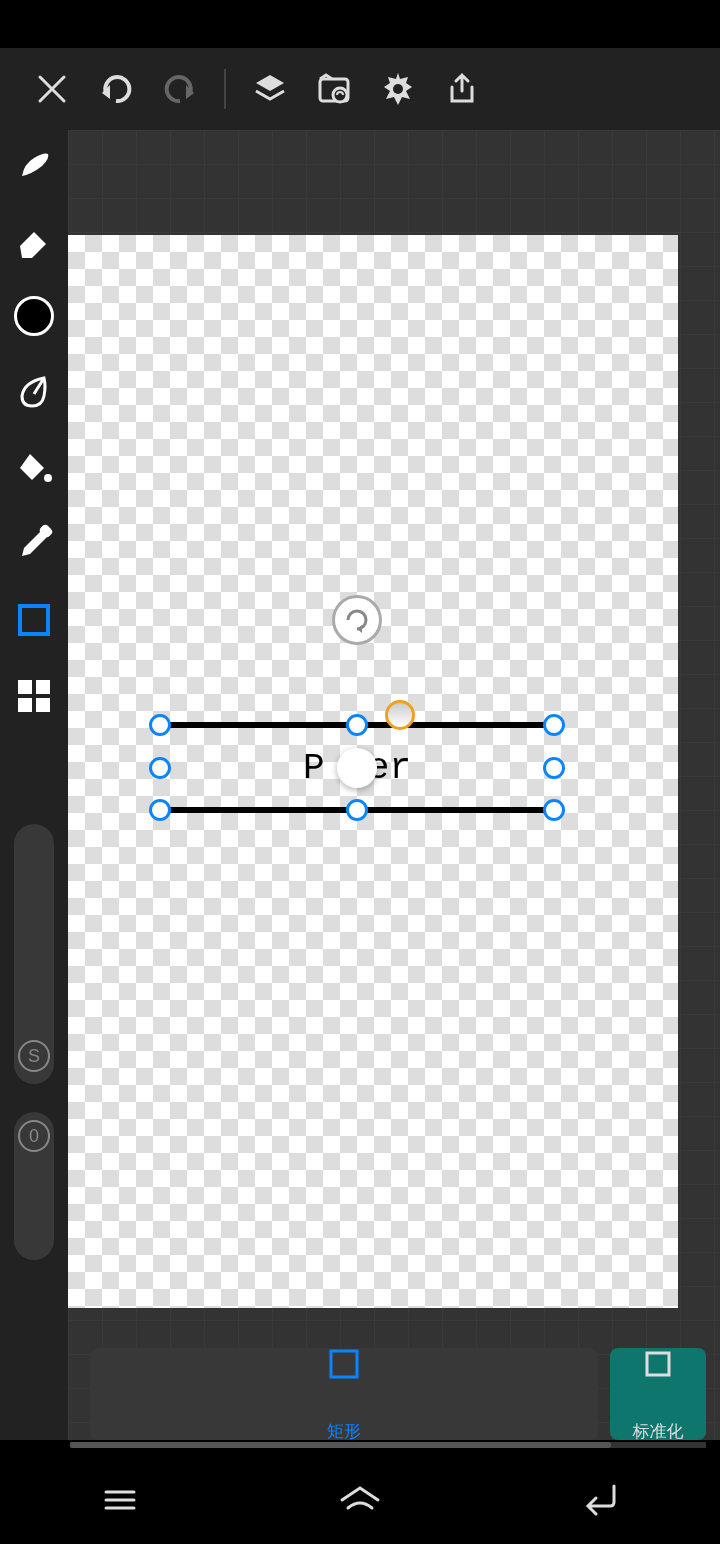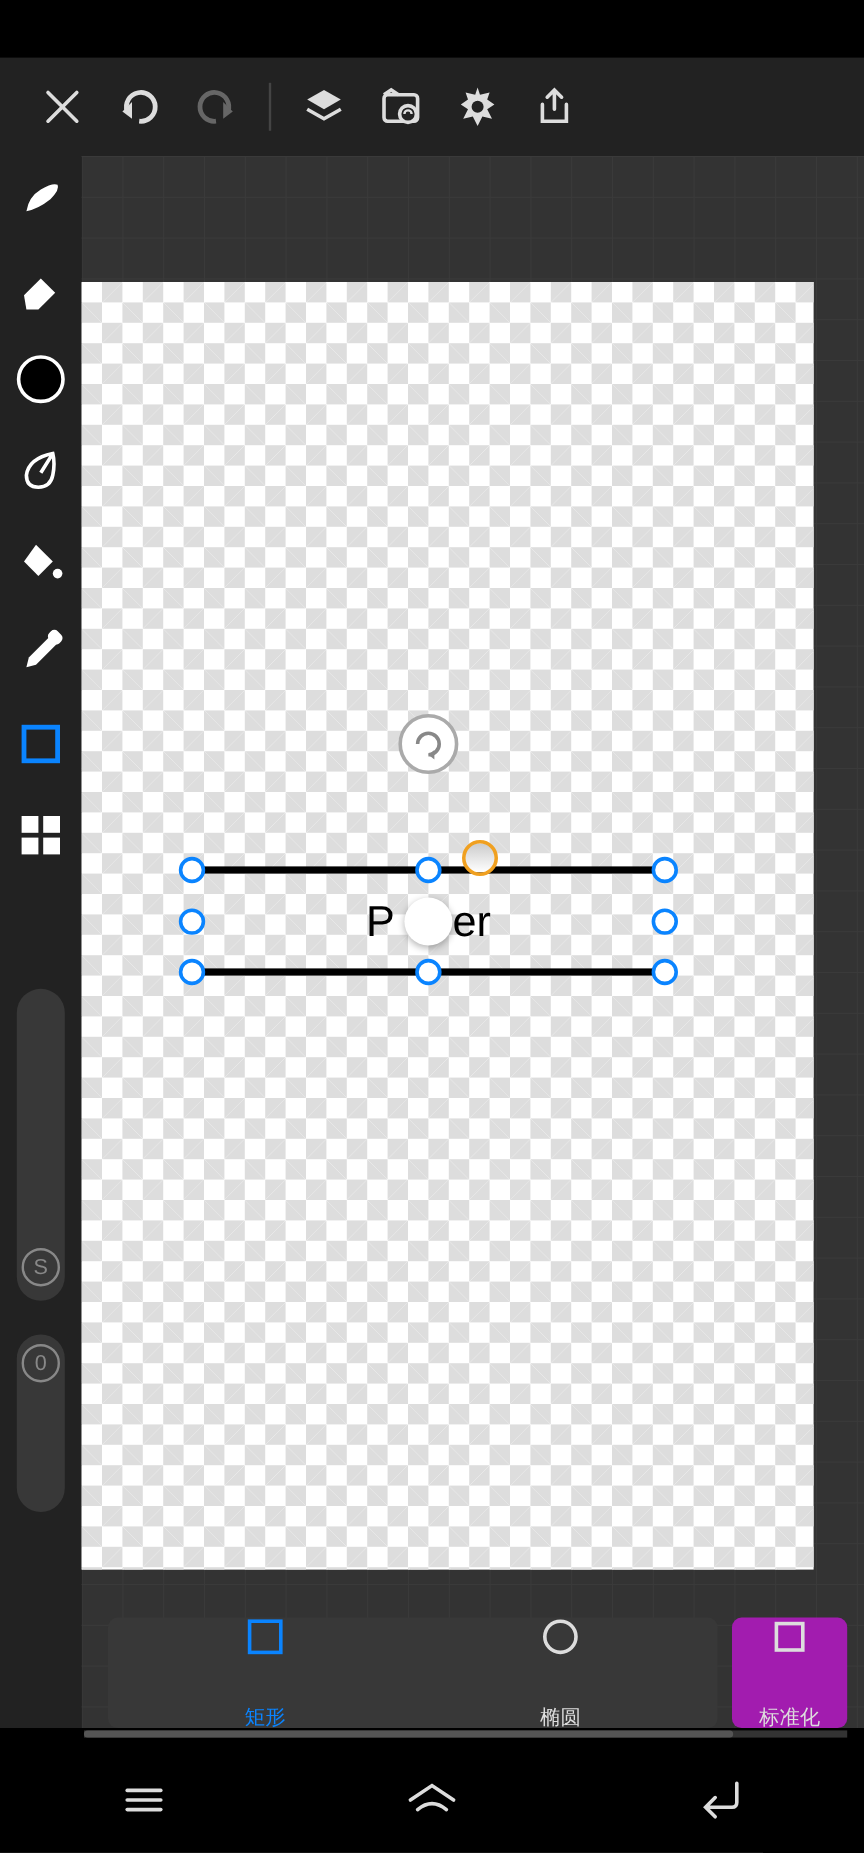--- a/index.html
+++ b/index.html
@@ -134,20 +134,21 @@
   height: 85px;
 }
 .sel-text {
   position: absolute;
   left: 50%;
   top: 50%;
   transform: translate(-50%, -50%);
   font-size: 36px;
   color: #000;
   white-space: nowrap;
+  font-family: Liberation Mono, monospace;
 }
 .sel-line {
   position: absolute;
   left: 0;
   width: 100%;
   height: 6px;
   background: #000;
 }
 .sel-line.top { top: -3px; }
 .sel-line.bot { bottom: -3px; }
@@ -207,21 +208,21 @@
   flex: 1;
   background: #383838;
   border-radius: 8px;
   display: flex;
   align-items: center;
   justify-content: space-around;
   padding: 0 8px;
 }
 .opt-single {
   width: 96px;
-  background: #a21caf;
+  background: #0f766e;
   border-radius: 8px;
   display: flex;
   align-items: center;
   justify-content: center;
 }
 .opt {
   display: flex;
   flex-direction: column;
   align-items: center;
   gap: 6px;
@@ -418,28 +419,20 @@
 <div class="bottom-bar">
   <div class="opt-group">
     <div class="opt active">
       <div class="opt-icon">
           <svg width="32" height="32">
             <rect x="3" y="3" width="26" height="26" stroke="#0a84ff" stroke-width="3" fill="none"></rect>
           </svg>
         </div>
       <div class="opt-label">矩形</div>
     </div>
-    <div class="opt">
-      <div class="opt-icon">
-          <svg width="32" height="32">
-            <circle cx="16" cy="16" r="13" stroke="#ddd" stroke-width="3" fill="none"></circle>
-          </svg>
-        </div>
-      <div class="opt-label">椭圆</div>
-    </div>
   </div>
   <div class="opt-single">
     <div class="opt">
       <div class="opt-icon">
           <svg width="28" height="28">
             <rect x="3" y="3" width="22" height="22" stroke="#ddd" stroke-width="3" fill="none"></rect>
           </svg>
         </div>
       <div class="opt-label">标准化</div>
     </div>

